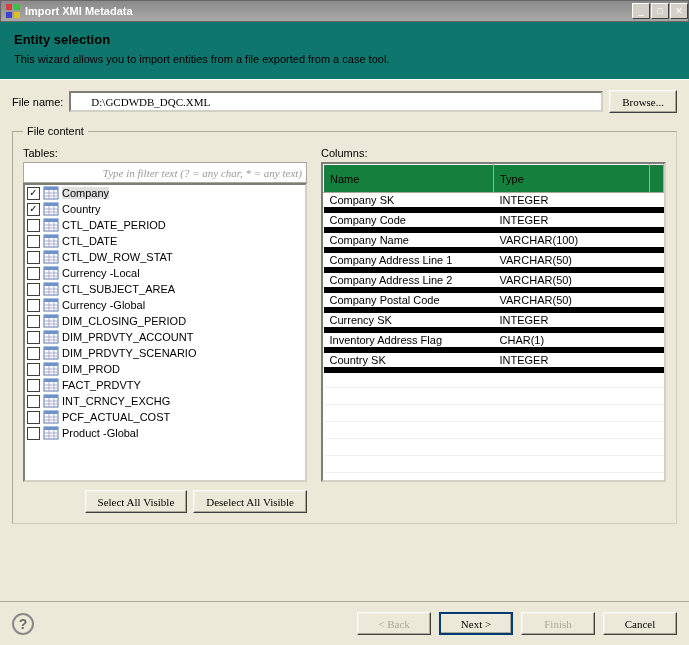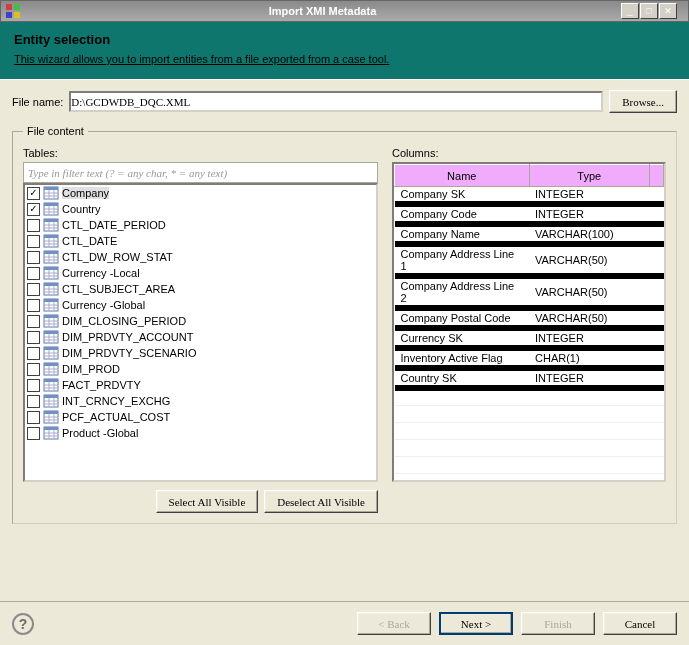--- a/index.html
+++ b/index.html
@@ -10,23 +10,22 @@
   width: 689px;
   height: 645px;
   overflow: hidden;
 }
 .titlebar {
   height: 22px;
   background: linear-gradient(to bottom, #8a8a8a, #aaa);
   color: #fff;
   display: flex;
   align-items: center;
-  padding: 0 11px 0 4px;
+  padding: 0 0 0 4px;
   border: 1px solid #666;
-  text-align: center;
 }
 .titlebar .appicon {
   width: 16px; height: 16px;
   margin-right: 4px;
 }
 .titlebar .title { flex: 1; font-weight: bold; font-size: 11px; }
 .titlebar .winbtns { display: flex; gap: 0; }
 .titlebar .winbtn {
   width: 18px; height: 16px;
   background: #d4d0c8;
@@ -46,35 +45,34 @@
   padding: 10px 14px 14px;
 }
 .header-area h1 {
   font-size: 13px;
   font-weight: bold;
   margin-bottom: 6px;
 }
 .header-area p {
   font-size: 11px;
   color: #000;
-  text-decoration: underline;
 }
 .divider { height: 1px; background: #aca899; border-bottom: 1px solid #fff; }
 .content { padding: 10px 12px; }
 .filename-row {
   display: flex;
   align-items: center;
   gap: 6px;
   margin-bottom: 12px;
 }
 .filename-row label { white-space: nowrap; }
 .filename-row input {
   flex: 1;
   height: 21px;
-  padding: 2px 0;
+  padding: 2px 20px;
   border: 2px inset #d4d0c8;
   font-family: Tahoma;
   font-size: 11px;
   background: #fff;
 }
 .btn {
   height: 23px;
   padding: 0 12px;
   border: 1px solid #404040;
   border-top-color: #fff;
@@ -89,33 +87,34 @@
 .btn.default { border: 2px solid #003c74; padding: 0 11px; }
 fieldset {
   border: 1px solid #d0d0bf;
   border-top-color: #aca899;
   border-left-color: #aca899;
   padding: 10px 10px 10px;
   position: relative;
 }
 legend { padding: 0 4px; font-size: 11px; }
 .file-content-body { display: flex; gap: 14px; }
-.left-pane { width: 355px; display: flex; flex-direction: column; }
+.left-pane { width: 284px; display: flex; flex-direction: column; }
 .right-pane { flex: 1; display: flex; flex-direction: column; }
 .pane-label { font-size: 11px; margin-bottom: 3px; }
 .filter-input {
   width: 100%;
   height: 21px;
   padding: 2px 4px;
   border: 1px solid #aca899;
   font-family: Tahoma;
   font-size: 11px;
   color: #999;
   font-style: italic;
   background: #fff;
+  text-align: right;
 }
 .tree-box {
   border: 2px inset #d4d0c8;
   background: #fff;
   height: 299px;
   overflow-y: scroll;
   position: relative;
 }
 .tree-item {
   display: flex;
@@ -148,28 +147,28 @@
   margin-top: 8px;
 }
 .columns-table {
   border: 2px inset #d4d0c8;
   background: #fff;
   height: 320px;
   overflow: hidden;
 }
 .columns-table table { width: 100%; border-collapse: collapse; font-size: 11px; }
 .columns-table th {
-  background: #f0abfc;
+  background: #15803d;
   border: 1px solid #aca899;
   border-top-color: #fff;
   border-left-color: #fff;
-  text-align: center;
+  text-align: left;
   font-weight: normal;
   padding: 2px 6px;
-  height: 22px;
+  height: 28px;
 }
 .columns-table td {
   padding: 1px 6px;
   height: 17px;
   border-bottom: 6px solid #000000;
 }
 .columns-table td.empty { border-bottom: 1px solid #eee; }
 .footer {
   position: absolute;
   bottom: 0; left: 0; right: 0;
@@ -484,21 +483,21 @@
                   <td>Company Postal Code</td>
                   <td>VARCHAR(50)</td>
                   <td></td>
                 </tr>
                 <tr>
                   <td>Currency SK</td>
                   <td>INTEGER</td>
                   <td></td>
                 </tr>
                 <tr>
-                  <td>Inventory Active Flag</td>
+                  <td>Inventory Address Flag</td>
                   <td>CHAR(1)</td>
                   <td></td>
                 </tr>
                 <tr>
                   <td>Country SK</td>
                   <td>INTEGER</td>
                   <td></td>
                 </tr>
                 <tr>
                   <td class="empty">&nbsp;</td>

